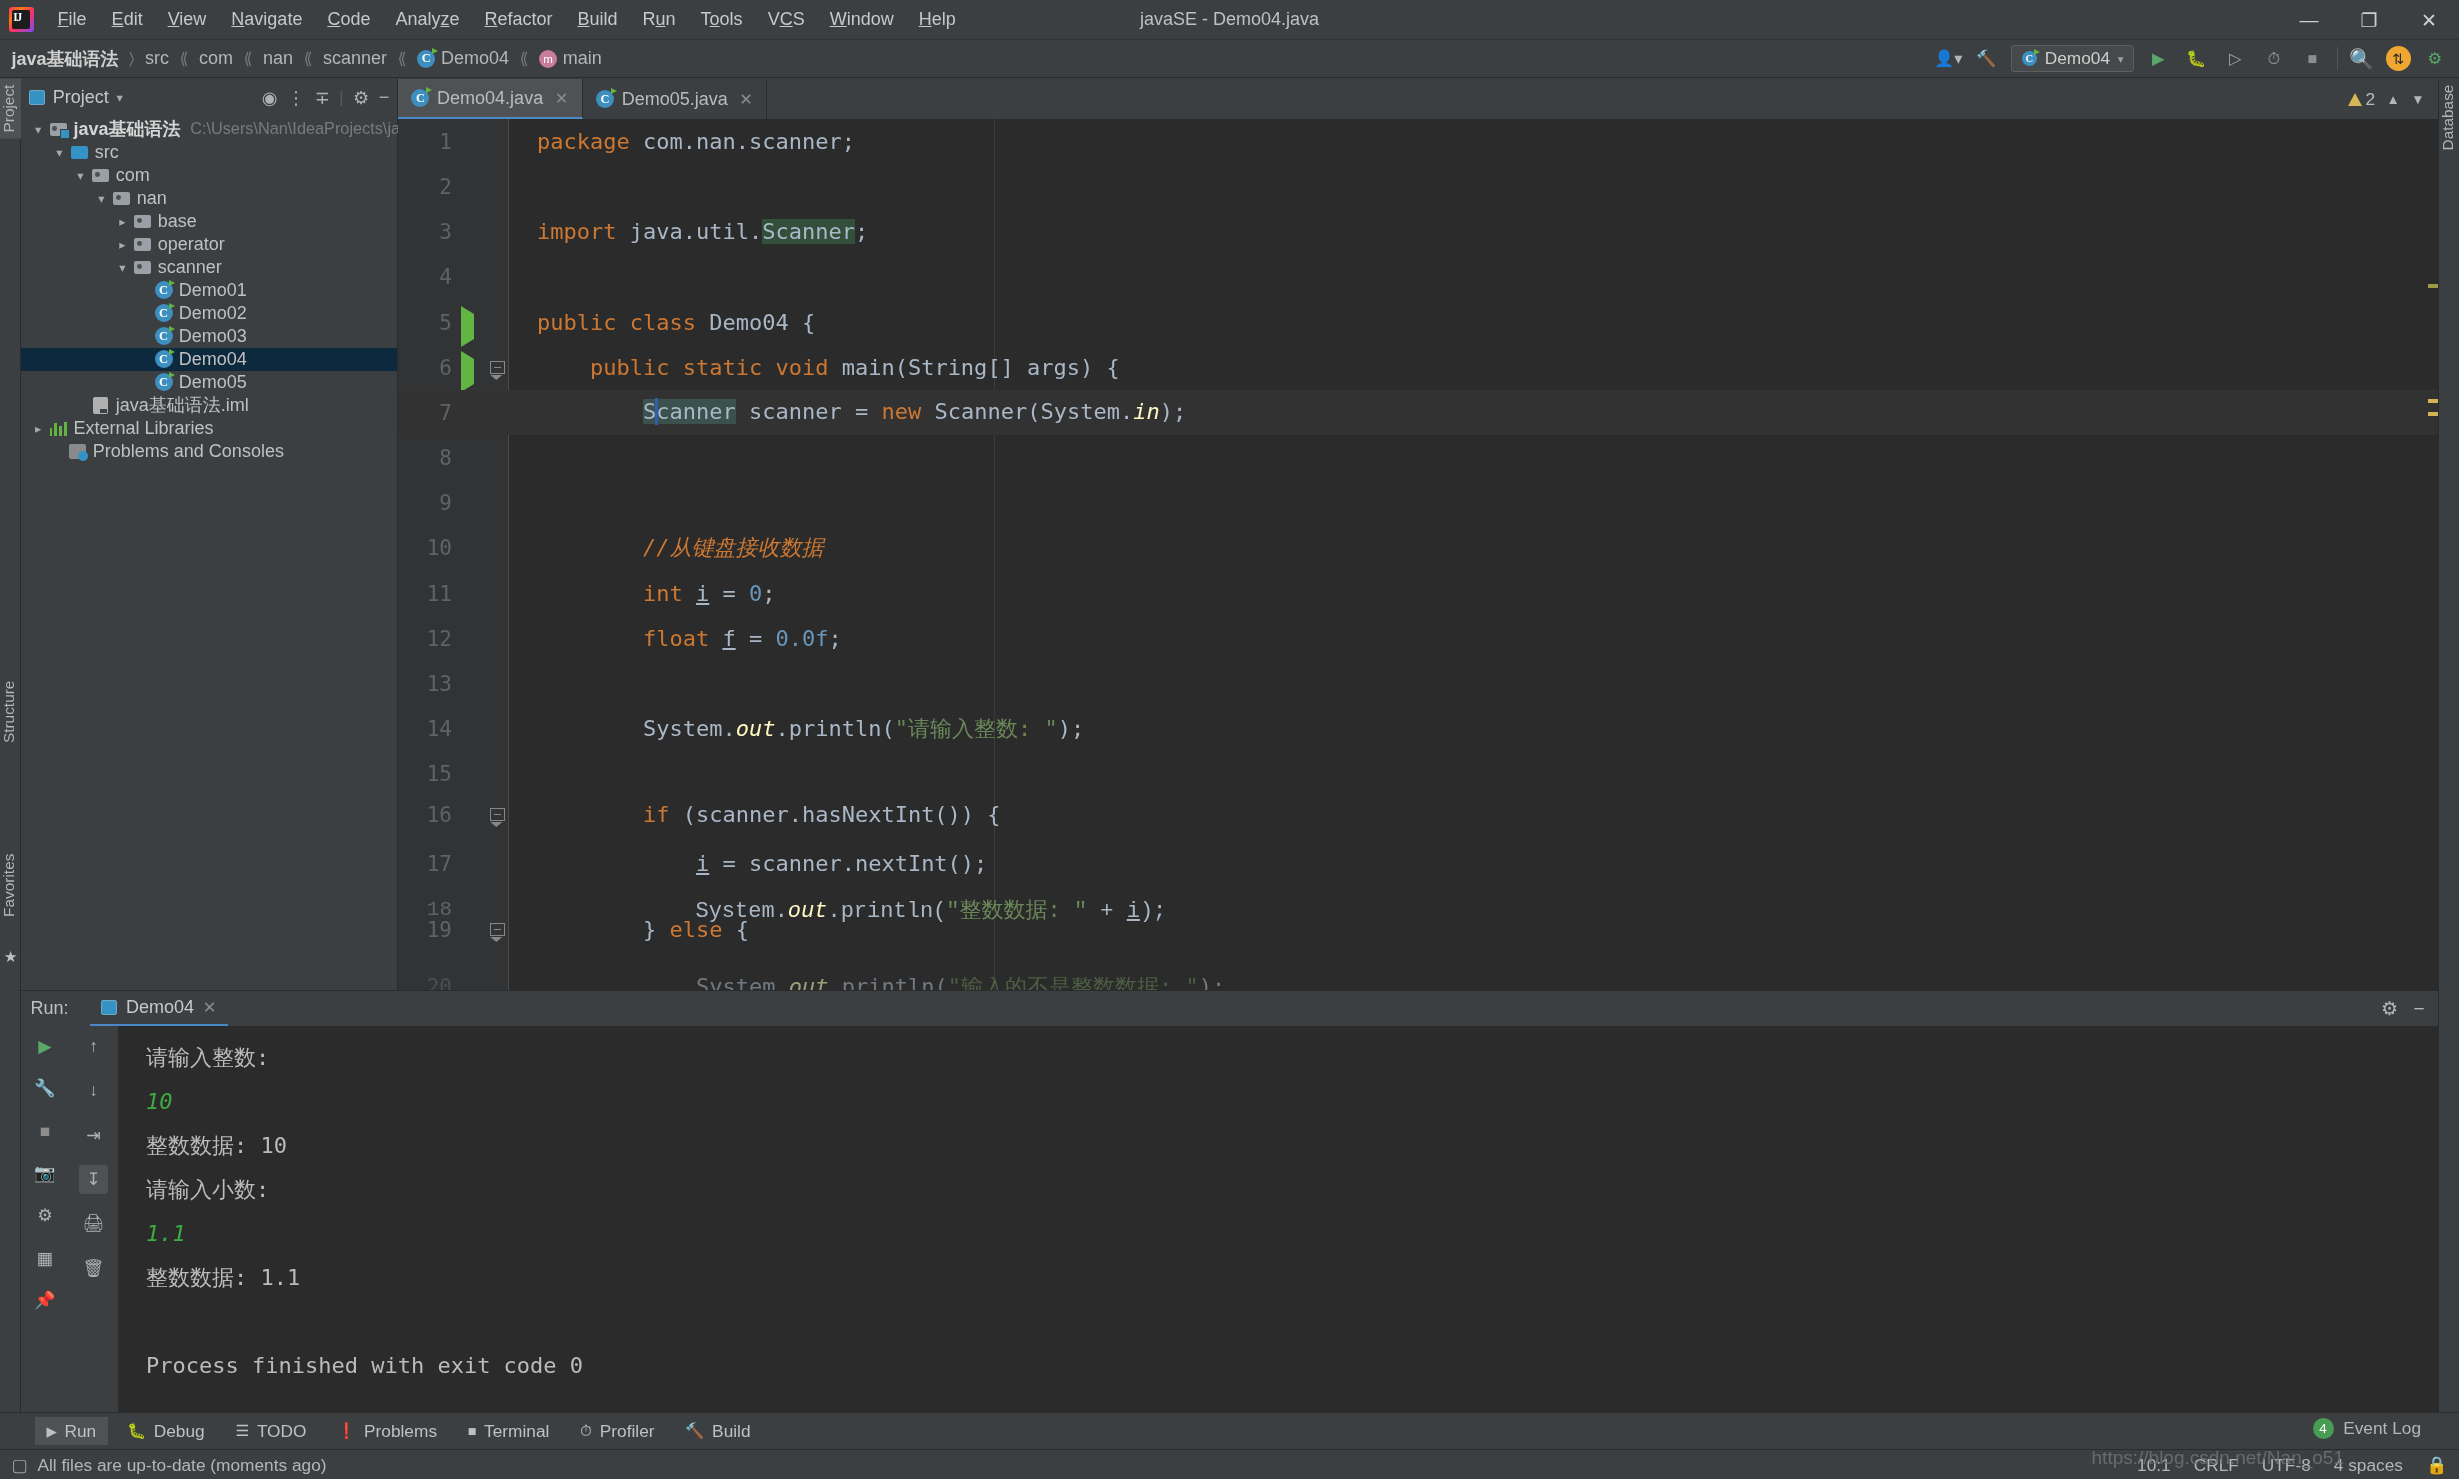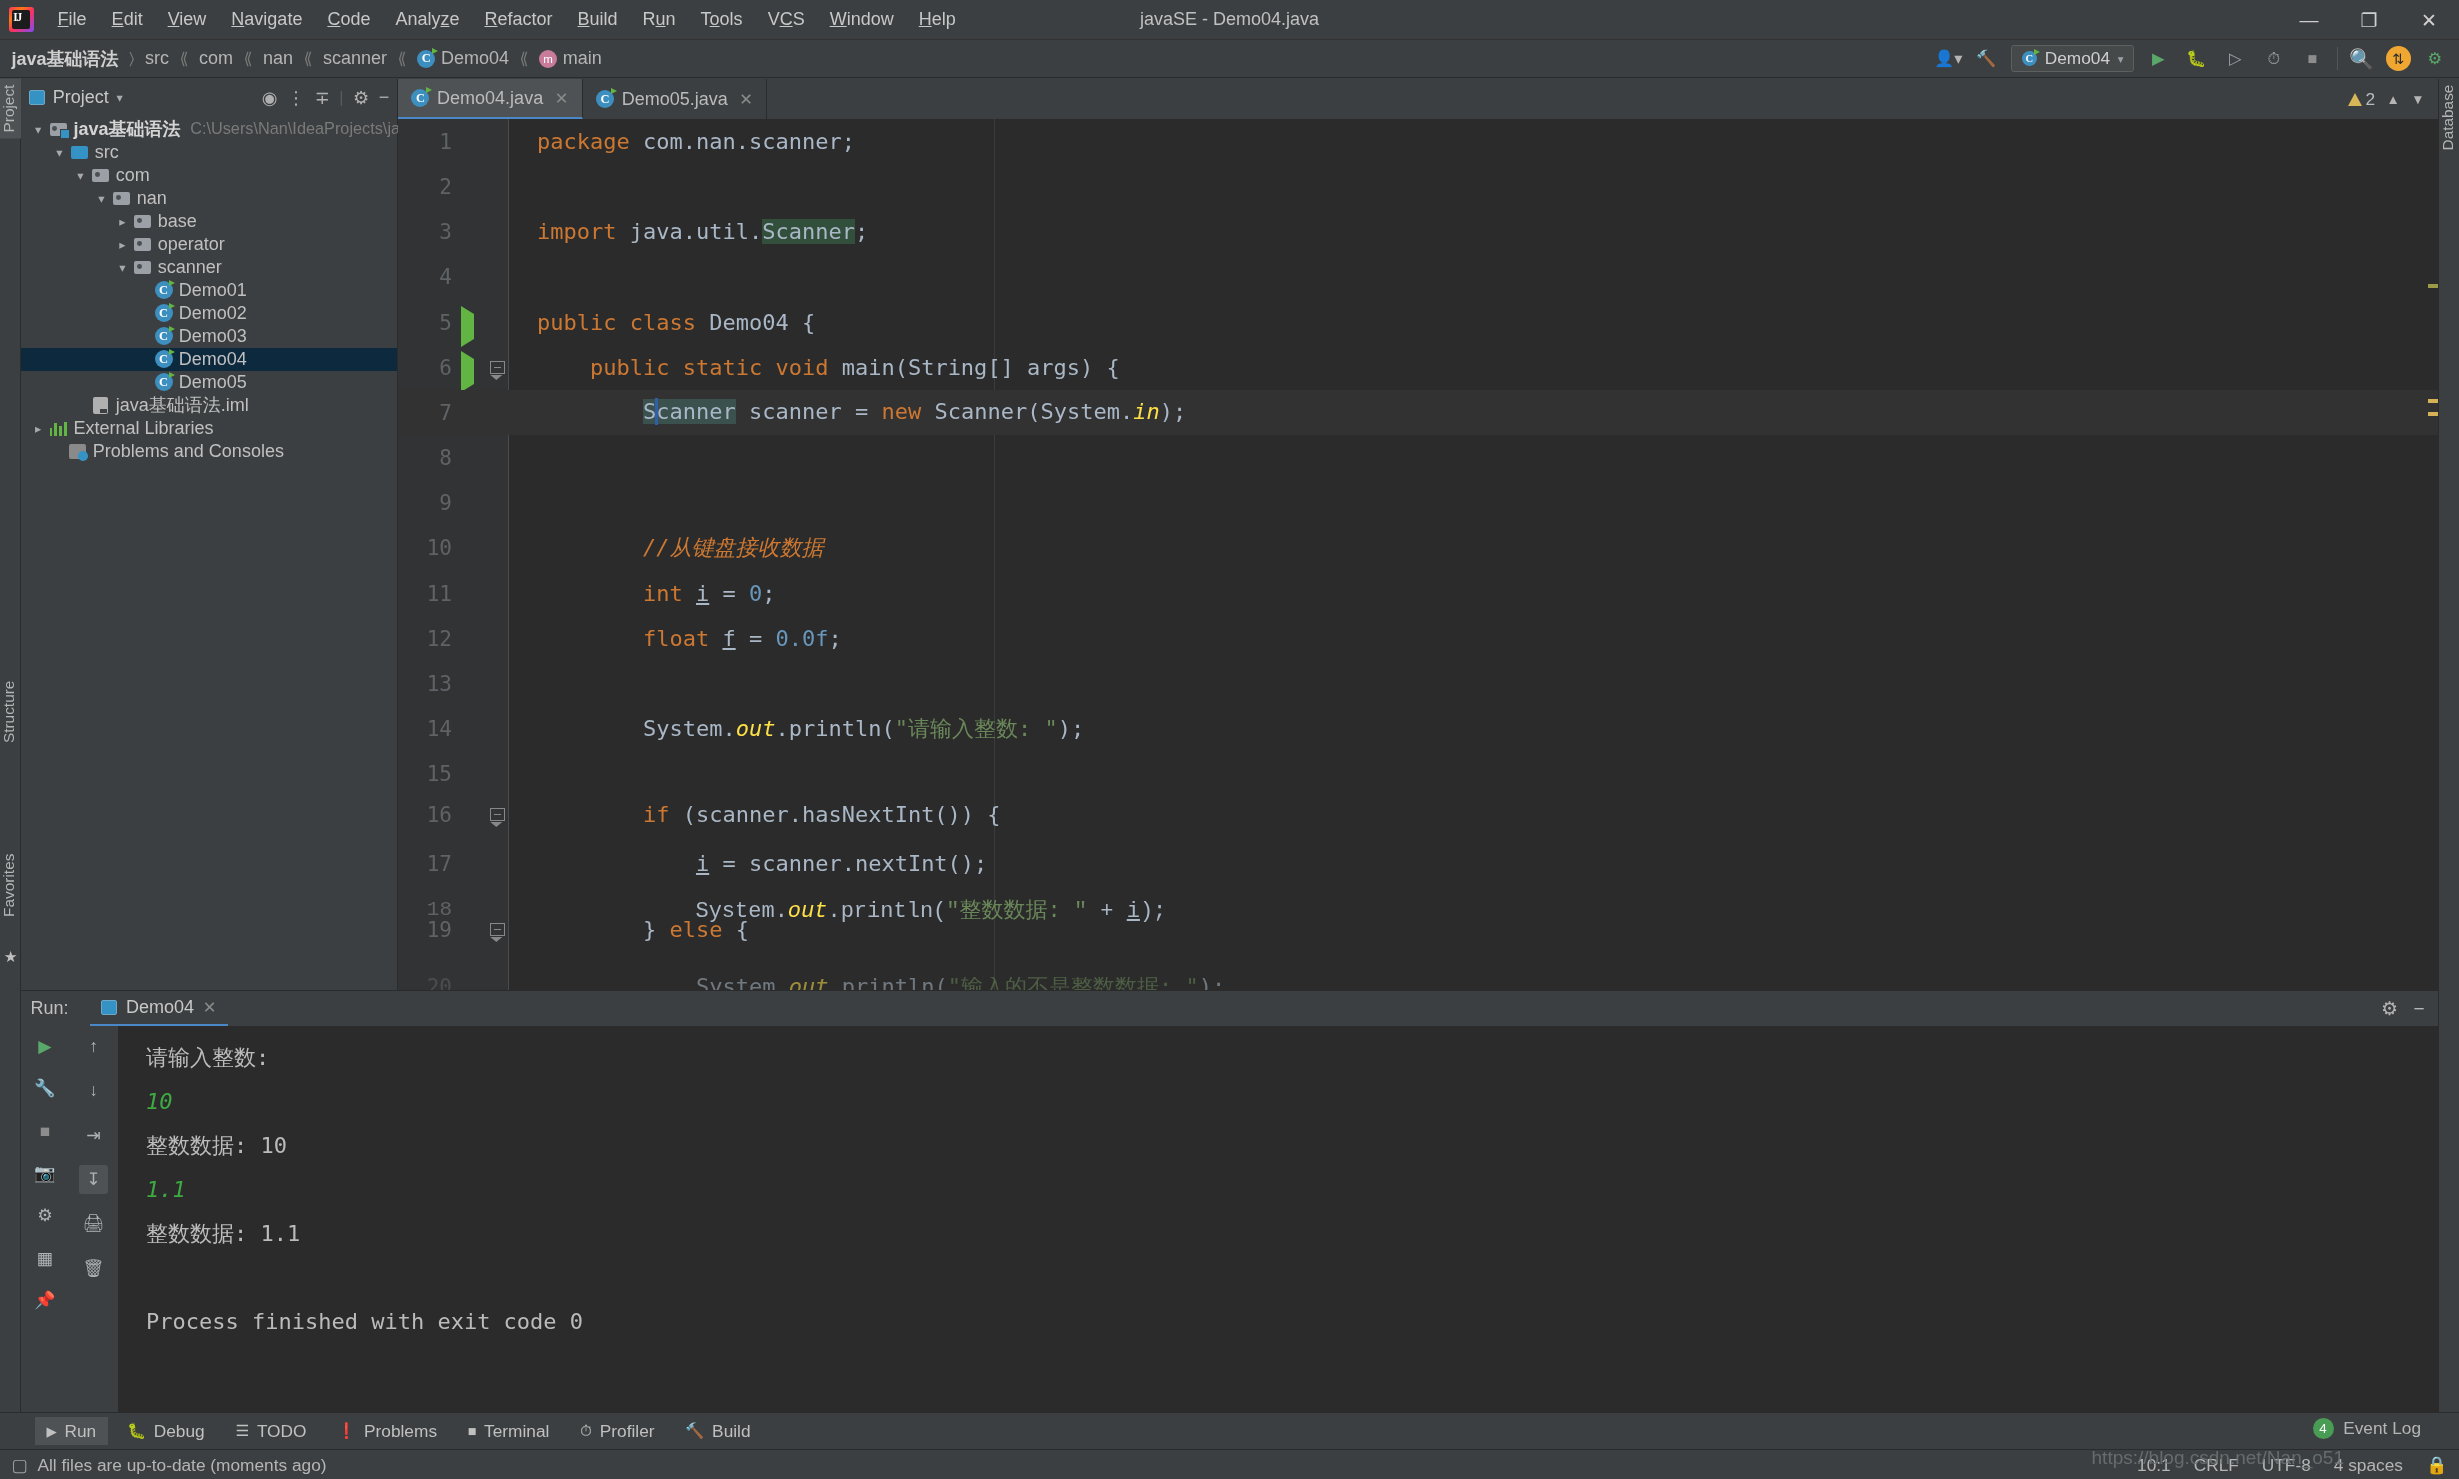--- a/index.html
+++ b/index.html
@@ -118,21 +118,21 @@
   .fold-box::after{ content:''; position:absolute; left:2.9px; top:4.8px; width:6.7px; height:1px; background:#888; }
   .fold-box::before{ content:''; position:absolute; left:5.8px; top:12.5px; border-left:6.7px solid transparent;border-right:6.7px solid transparent;border-top:5.8px solid #888; transform:translateX(-6.7px);}
   .ctext { position:absolute; left:139px; color:#a9b7c6; }
   .vline { position:absolute; top:0; bottom:0; width:1px; background:#4b4b4b; }
 
   .kw { color:#cc7832; }
   .ty { color:#a9b7c6; }
   .str { color:#6a8759; }
   .num { color:#6897bb; }
   .cmt { color:#cc7832; font-style:italic; }
-  .fld-f { color:#fde047; font-style:italic; }
+  .fld-f { color:#fef9c3; font-style:italic; }
   .id-u { text-decoration:underline; }
   .hl-green { background:#324f3c; }
   .hl-ident { background:#3b514d; }
   .caretbar { display:inline-block; width:2.9px; height:27px; background:#2f5fa8; vertical-align:middle;
               position:relative; top:-1px; margin:0 -1.4px; }
   .marks { position:absolute; right:0; top:40px; width:13.4px; }
   .mk { position:absolute; right:0; width:13.4px; height:3.8px; }
 
   
   .runpanel { position:absolute; left:21px; right:21px; top:990px; height:423px; background:#3c3f41;
@@ -579,20 +579,21 @@
         <div class="rt">↓</div>
         <div class="rt">⇥</div>
         <div class="rt active">↧</div>
         <div class="rt">🖨</div>
         <div class="rt">🗑</div>
       </div>
       <div class="console">
         <div class="cl">请输入整数:</div>
         <div class="cl in">10</div>
         <div class="cl">整数数据: 10</div>
+        <div class="cl">请输入小数:</div>
         <div class="cl in">1.1</div>
         <div class="cl">整数数据: 1.1</div>
         <div class="cl"></div>
         <div class="cl">Process finished with exit code 0</div>
       </div>
     </div>
   </div>
 
   <div class="toolbtnbar">
     <div class="tbtn active">

